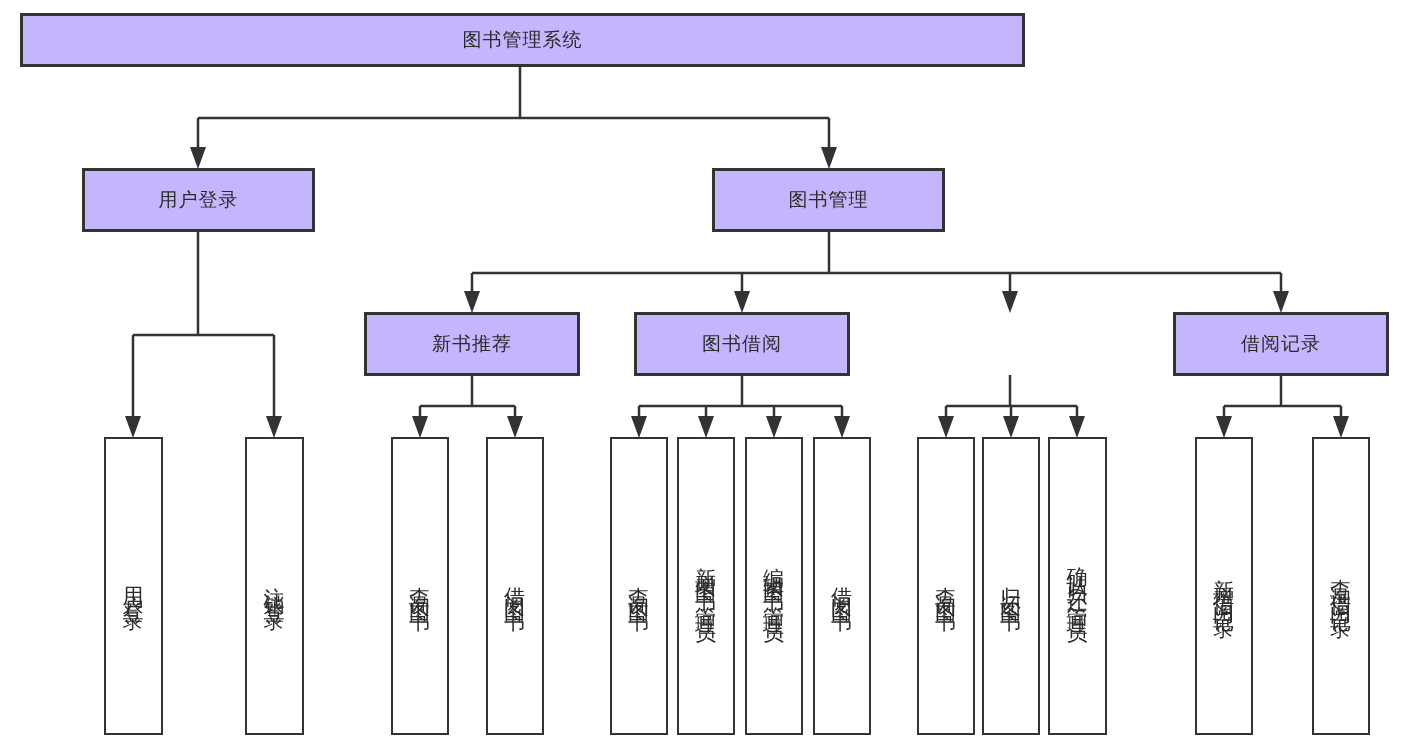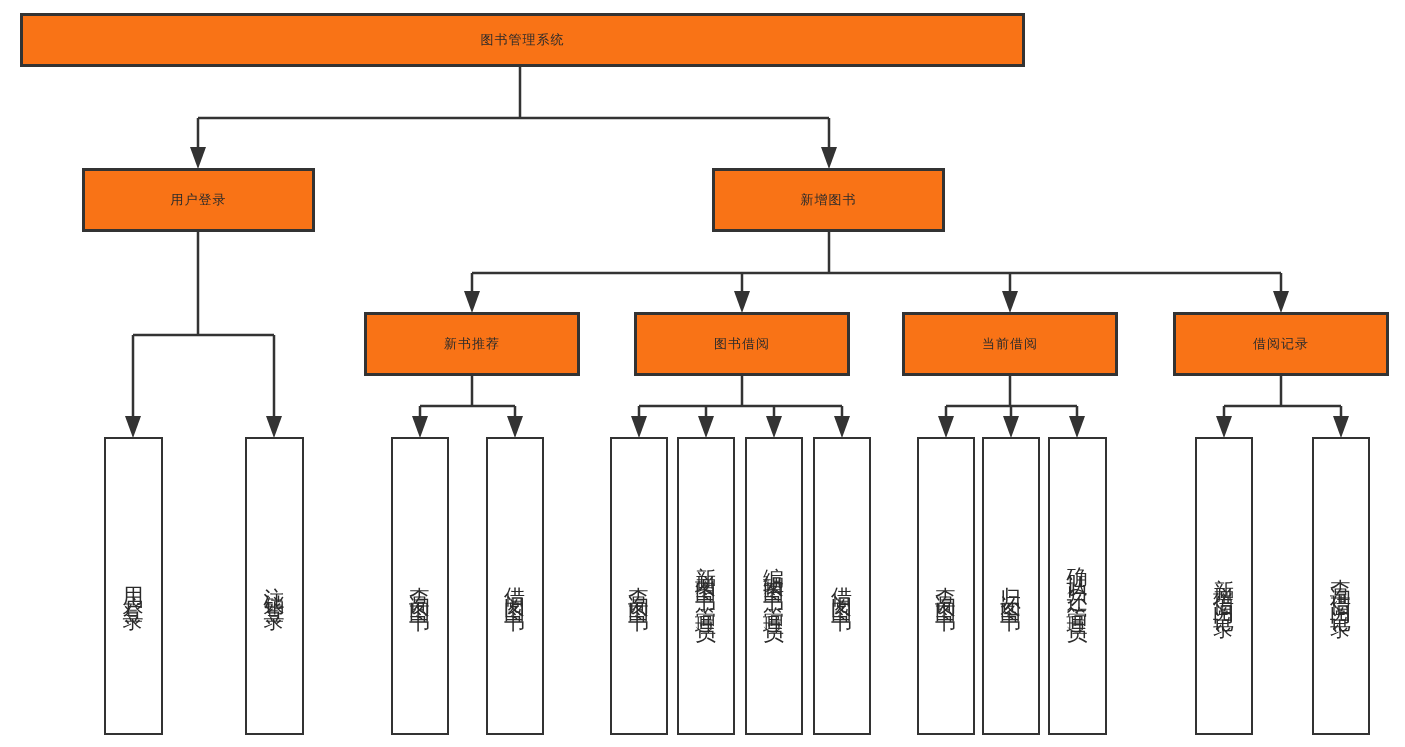--- a/index.html
+++ b/index.html
@@ -9,25 +9,25 @@
     height: 747px;
     background: #ffffff;
     font-family: "Liberation Sans", sans-serif;
     overflow: hidden;
   }
   .stage svg { position: absolute; left: 0; top: 0; }
   .hbox {
     position: absolute;
     box-sizing: border-box;
     border: 3px solid #333333;
-    background: #f97316;
+    background: #c4b5fd;
     display: flex;
     align-items: center;
     justify-content: center;
-    font-size: 13px;
+    font-size: 19px;
     letter-spacing: 1px;
     color: #2b2b2b;
     z-index: 2;
   }
   .vbox {
     position: absolute;
     box-sizing: border-box;
     border: 2.5px solid #333333;
     background: #ffffff;
     display: flex;
@@ -103,31 +103,28 @@
   </svg>
 
   <div class="hbox" style="left:20px; top:13px; width:1005px; height:54px;">
     <span>图书管理系统</span>
   </div>
 
   <div class="hbox" style="left:82px; top:168px; width:233px; height:64px;">
     <span>用户登录</span>
   </div>
   <div class="hbox" style="left:712px; top:168px; width:233px; height:64px;">
-    <span>新增图书</span>
+    <span>图书管理</span>
   </div>
 
   <div class="hbox" style="left:634px; top:312px; width:216px; height:64px;">
     <span>图书借阅</span>
   </div>
   <div class="hbox" style="left:364px; top:312px; width:216px; height:64px;">
     <span>新书推荐</span>
-  </div>
-  <div class="hbox" style="left:902px; top:312px; width:216px; height:64px;">
-    <span>当前借阅</span>
   </div>
   <div class="hbox" style="left:1173px; top:312px; width:216px; height:64px;">
     <span>借阅记录</span>
   </div>
 
   <div class="vbox" style="left:104px; top:437px; width:59px; height:298px;">
     <span>用户登录</span>
   </div>
   <div class="vbox" style="left:245px; top:437px; width:59px; height:298px;">
     <span>注销登录</span>

